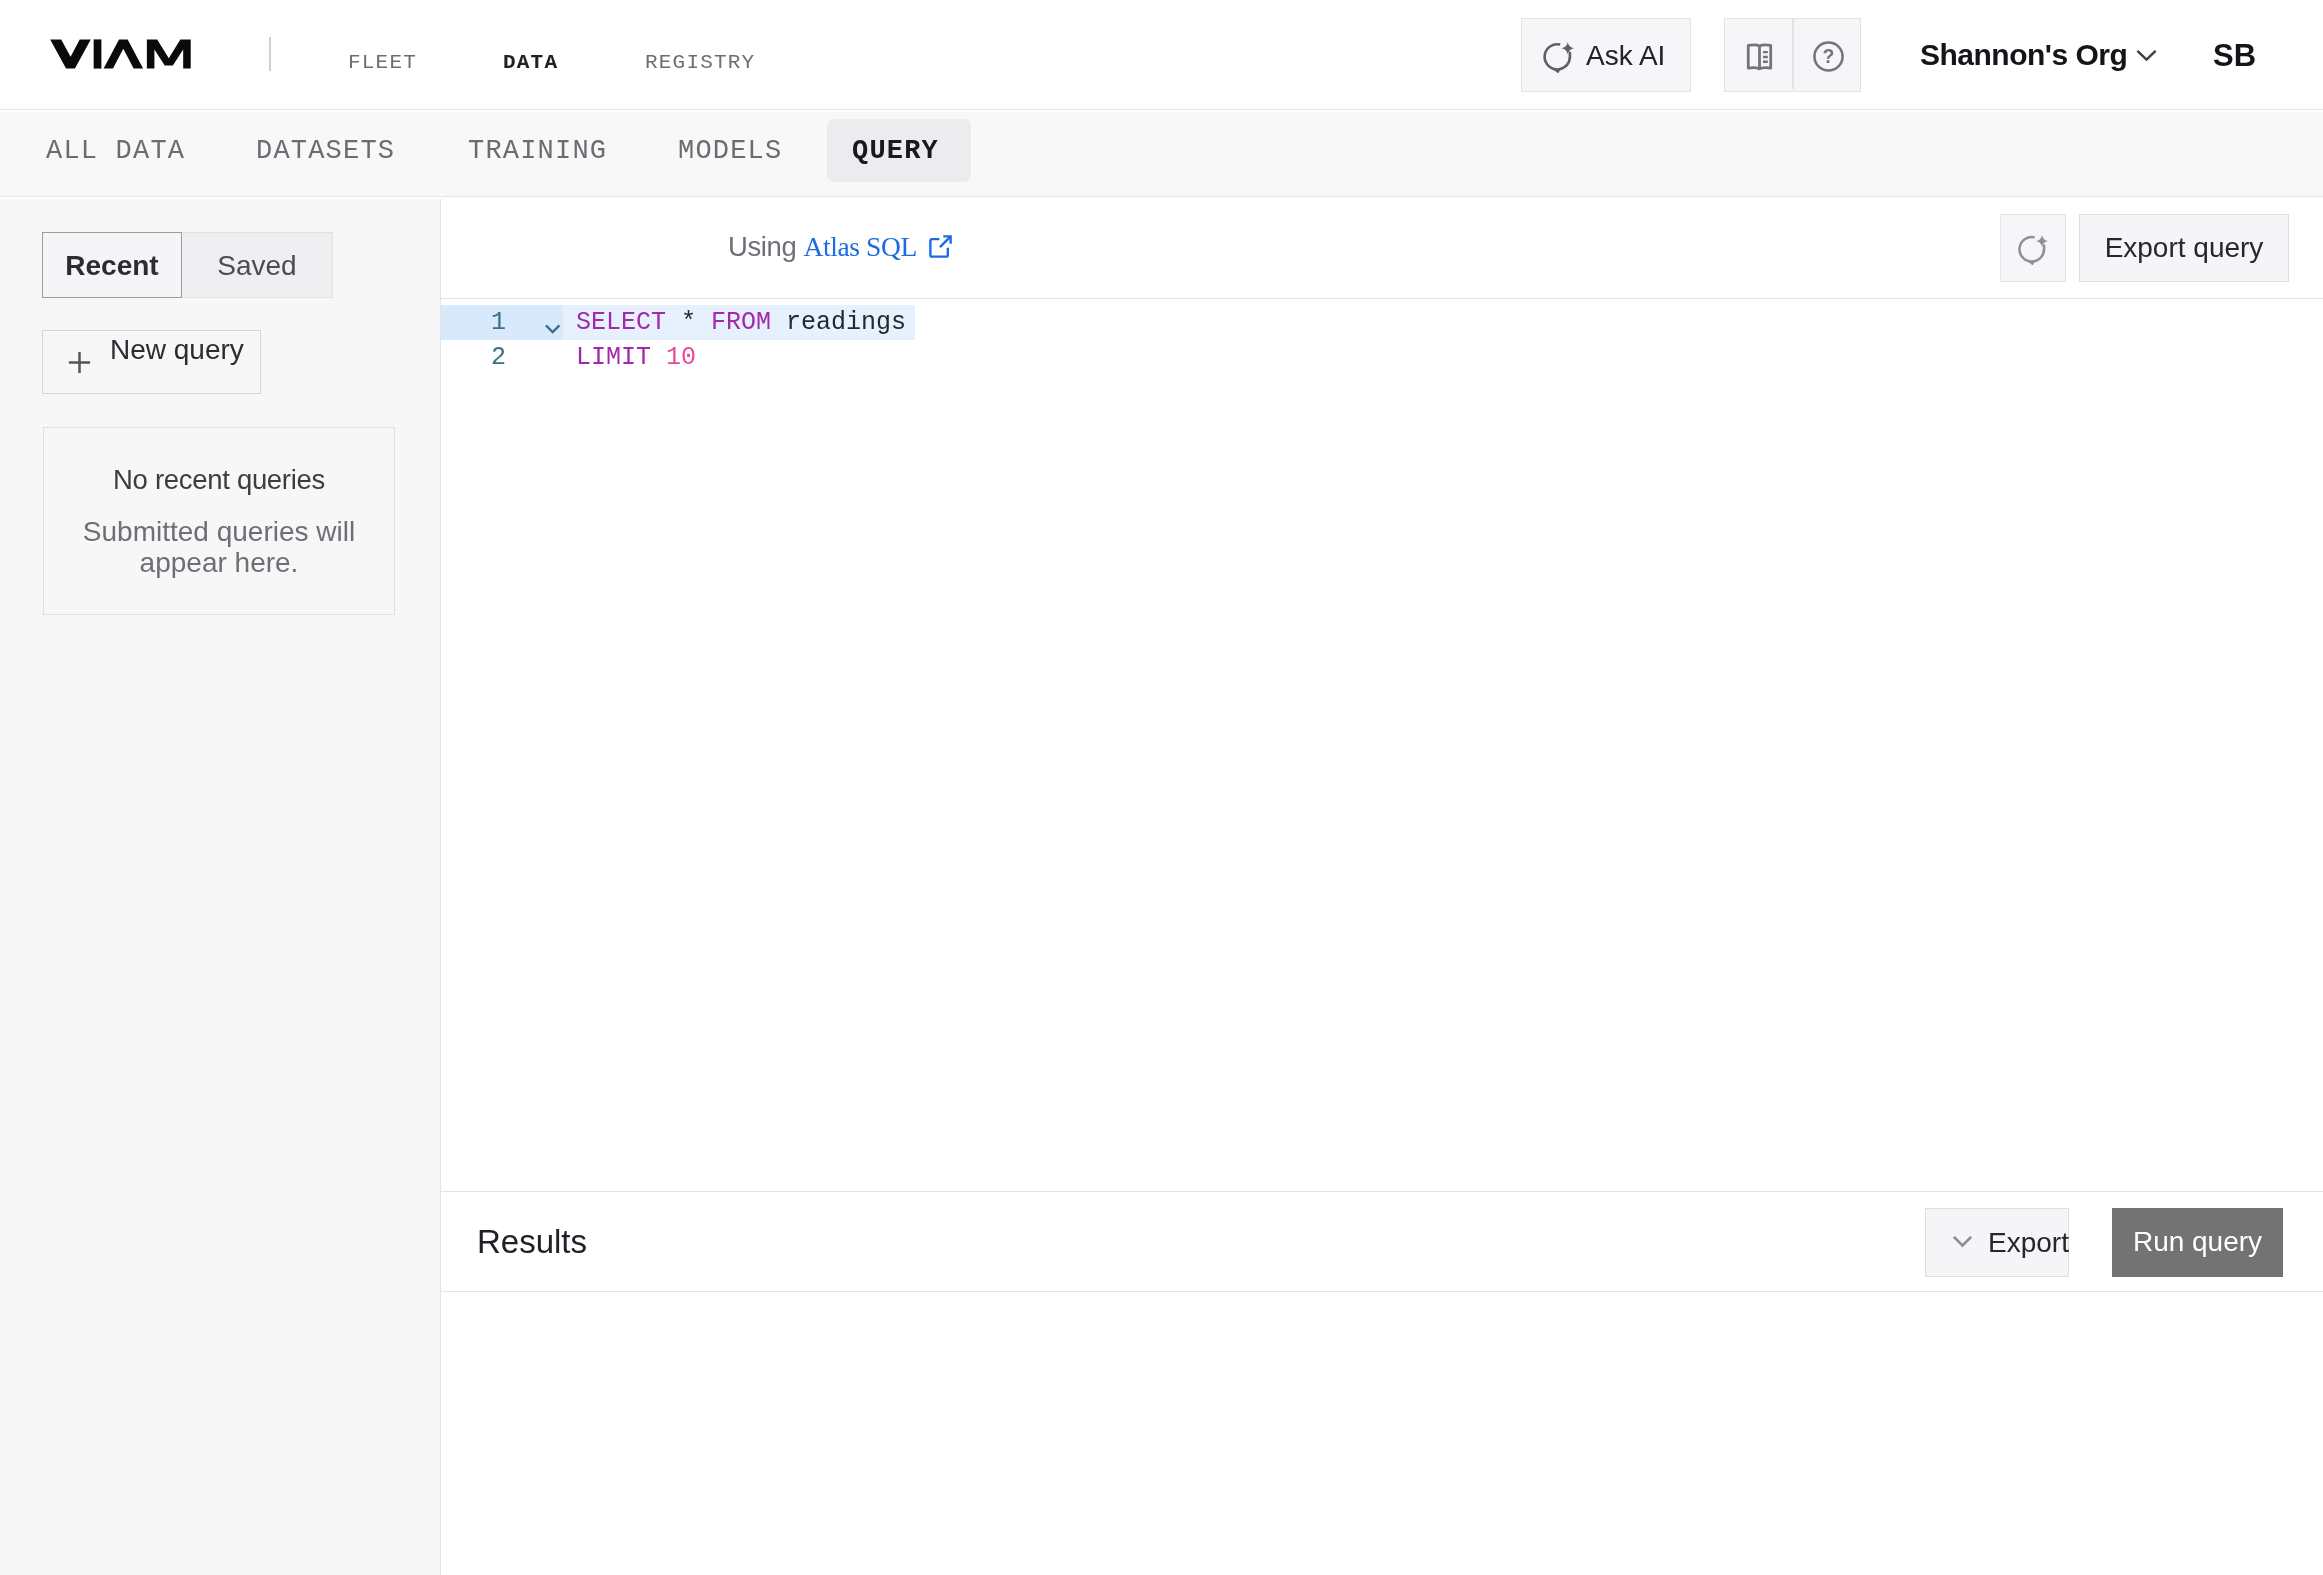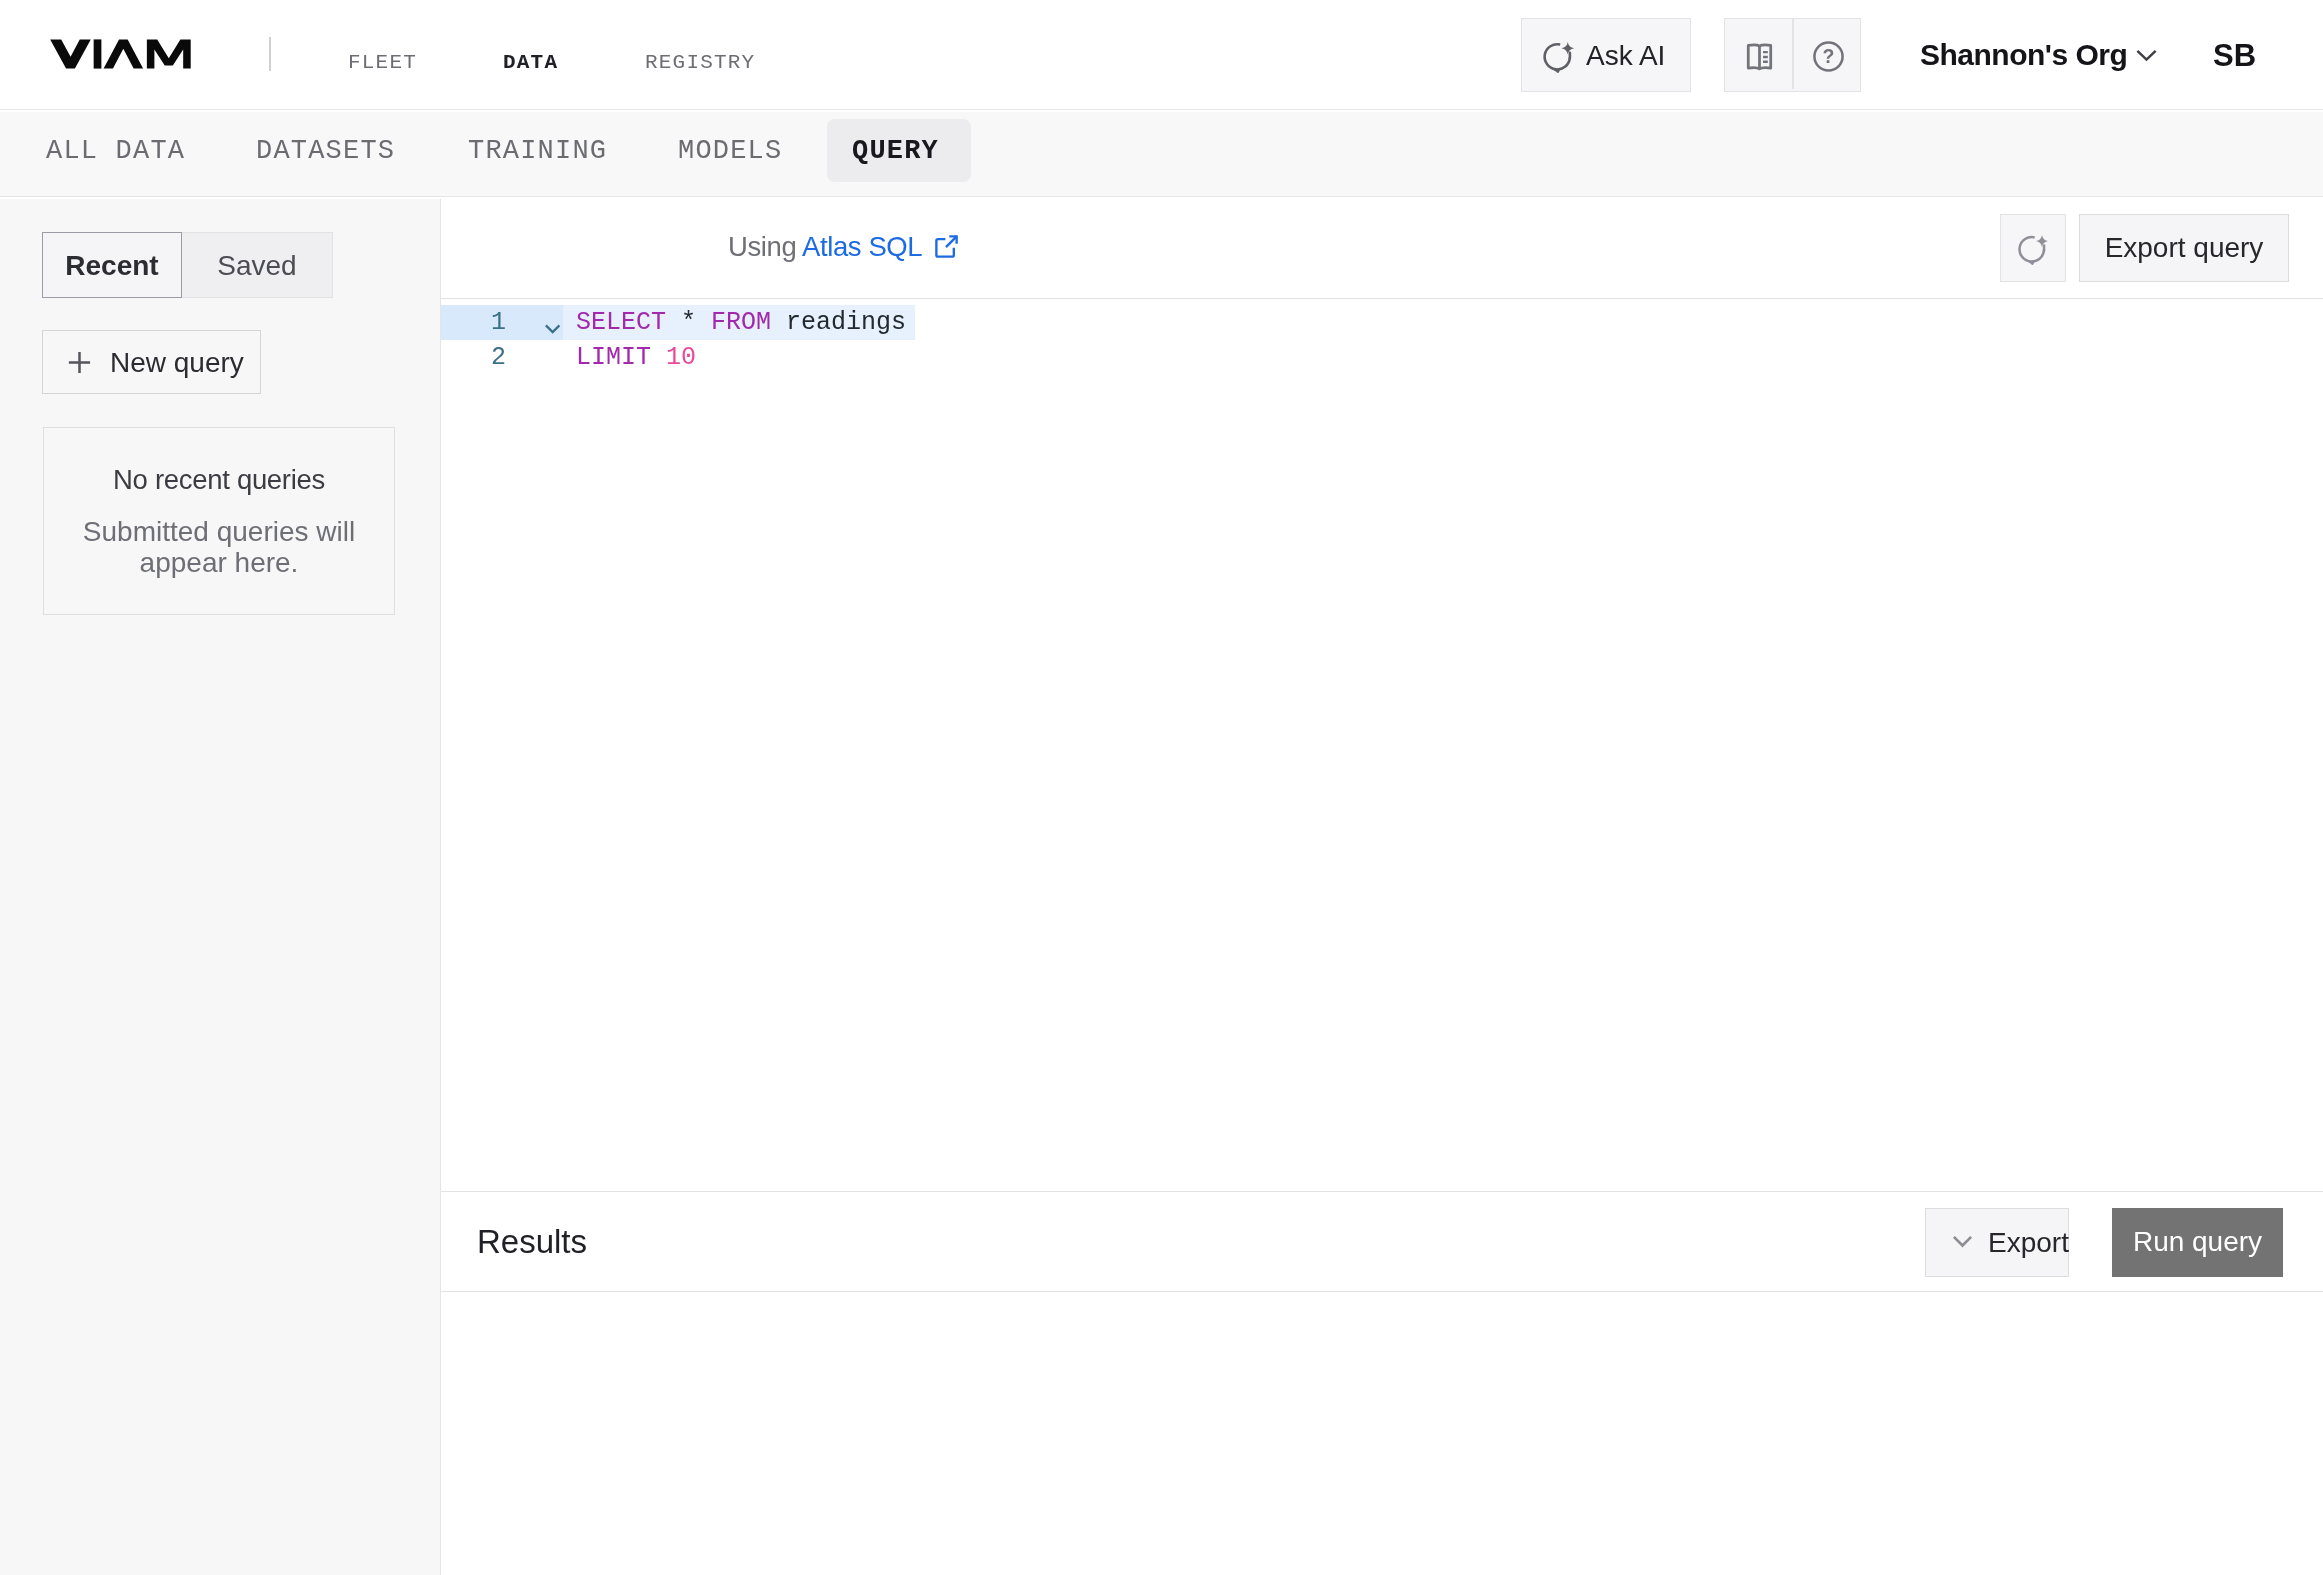--- a/index.html
+++ b/index.html
@@ -36,33 +36,33 @@
   #tab-query-pill span { position:absolute; left:25px; top:19.3px; font-family:"Liberation Mono", monospace; font-size:27px; letter-spacing:1.2px; font-weight:bold; color:#18181e; line-height:27px; }
 
   
   #sidebar { position:absolute; left:0; top:199px; width:441px; height:1377px; background:#f7f7f8; border-right:1.9px solid #e4e4e7; }
   #btn-recent { position:absolute; left:42px; top:33px; width:140px; height:66px; background:#f5f5f7; border:1.9px solid #9b9ba5; z-index:2; }
   #btn-recent span { position:absolute; width:100%; text-align:center; top:17.4px; font-size:28px; font-weight:bold; color:#2c2c33; }
   #btn-saved { position:absolute; left:181px; top:33px; width:152px; height:66px; background:#efeff1; border:1.9px solid #e2e2e5; }
   #btn-saved span { position:absolute; width:100%; text-align:center; top:17.4px; font-size:28px; color:#4c4c54; }
   #btn-new { position:absolute; left:42px; top:131px; width:219px; height:64px; border:1.9px solid #d5d5d9; }
   #btn-new svg { position:absolute; left:23px; top:18.3px; }
-  #btn-new span { position:absolute; left:67px; top:16px; font-size:28px; color:#2b2b31;text-align:right; }
+  #btn-new span { position:absolute; left:67px; top:3px; font-size:28px; color:#2b2b31;text-align:right; }
   #emptybox { position:absolute; left:43px; top:228px; width:352px; height:188px; border:1.9px solid #dfdfe2; text-align:center; }
   #emptybox .t1 { margin-top:36px; font-size:27.5px; font-weight:500; letter-spacing:-0.3px; color:#3c3c42; }
   #emptybox .t2 { margin-top:20px; font-size:28px; color:#6e6e76; line-height:31px; }
 
   
   #main { position:absolute; left:441px; top:199px; width:1882px; height:1377px; background:#fff; }
   #toolbar { position:absolute; left:0; top:0; width:1882px; height:100px; background:#fff; border-bottom:1.9px solid #e2e2e5; }
   #seg { position:absolute; left:35px; top:15.4px; width:216px; height:69px; border:1.9px solid #c7c7cc; display:flex; }
   #seg .mql { width:108px; height:100%; background:#ebebee; color:#4b4b53; font-size:27px; text-align:center; line-height:65px; }
   #seg .sql { width:108px; height:100%; background:#fff; outline:1.9px solid #9a9aa3; outline-offset:-1.9px; color:#2b2b31; font-weight:bold; font-size:27px; text-align:center; line-height:65px; }
   #using { position:absolute; left:287px; top:32px; font-size:27.5px; letter-spacing:-0.4px; color:#6f6f78; }
-  #using a { color:#1c6be2; text-decoration:none; }
+  #using a { color:#1c6be2; text-decoration:none;font-family:Liberation Serif, serif; }
   #using svg { vertical-align:-3.9px; margin-left:10.6px; }
   #aibtn { position:absolute; left:1559px; top:15.4px; width:66px; height:68px; background:#f6f6f8; border:1.9px solid #e3e3e6; }
   #aibtn svg { position:absolute; left:15.4px; top:16.4px; }
   #exportquery { position:absolute; left:1638px; top:15.4px; width:210px; height:68px; background:#f5f5f7; border:1.9px solid #dddde0; }
   #exportquery span { position:absolute; width:100%; text-align:center; top:16.4px; font-size:28px; color:#26262c; }
 
   
   #editor { position:absolute; left:0; top:102px; width:1882px; height:992px; background:#fff; }
   .hl-gutter { position:absolute; left:0; top:3.9px; width:122px; height:35px; background:#d7e9fb; }
   .hl-line { position:absolute; left:122px; top:3.9px; width:352px; height:35px; background:#e7f1fd; }

